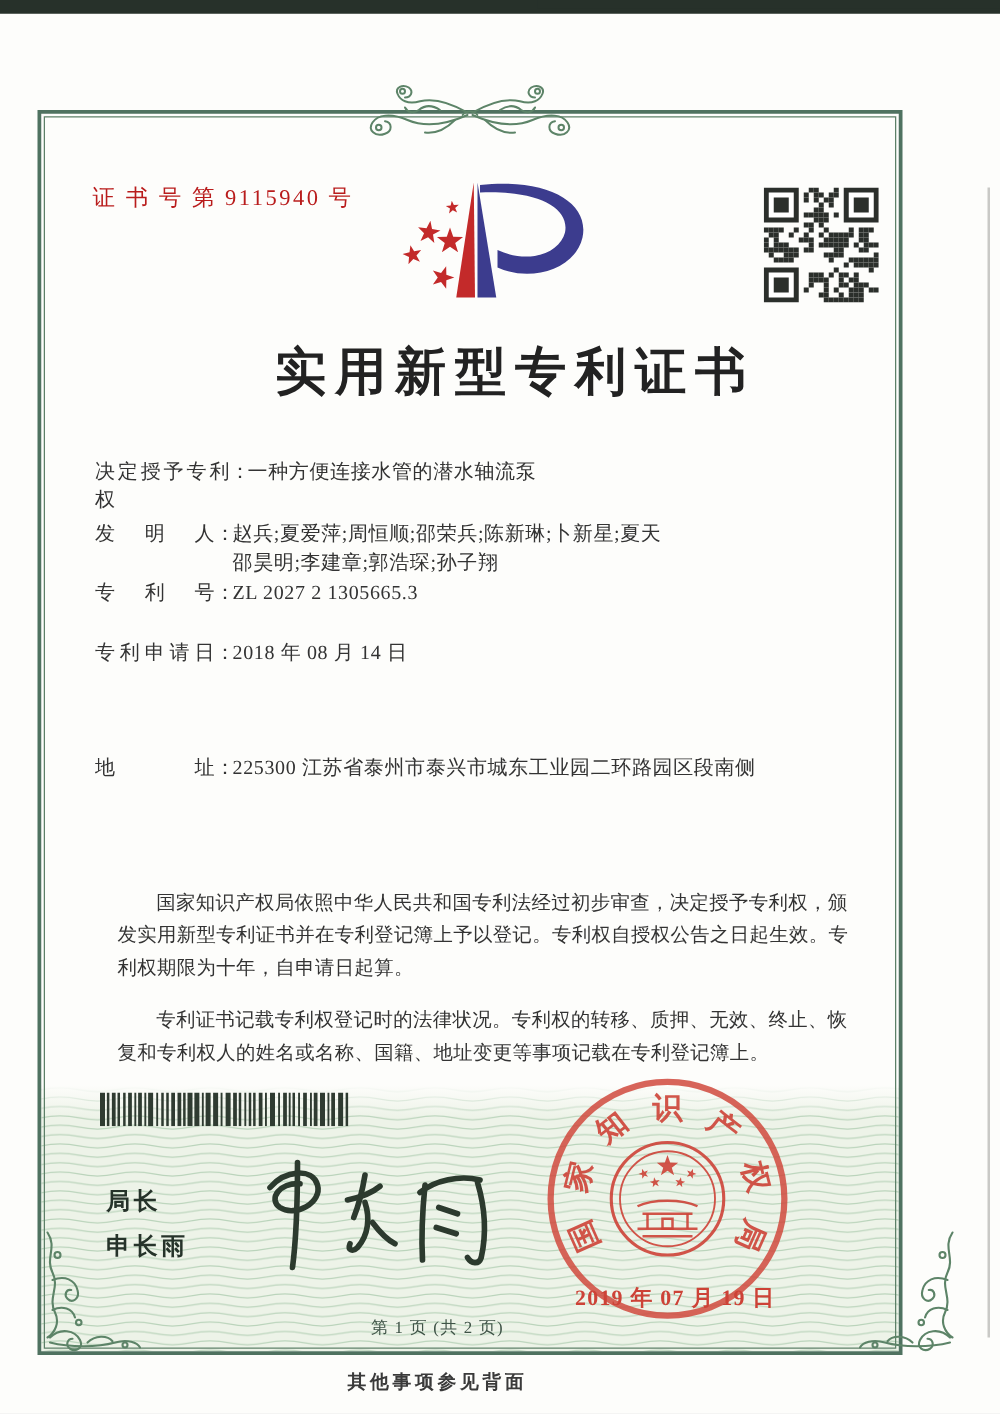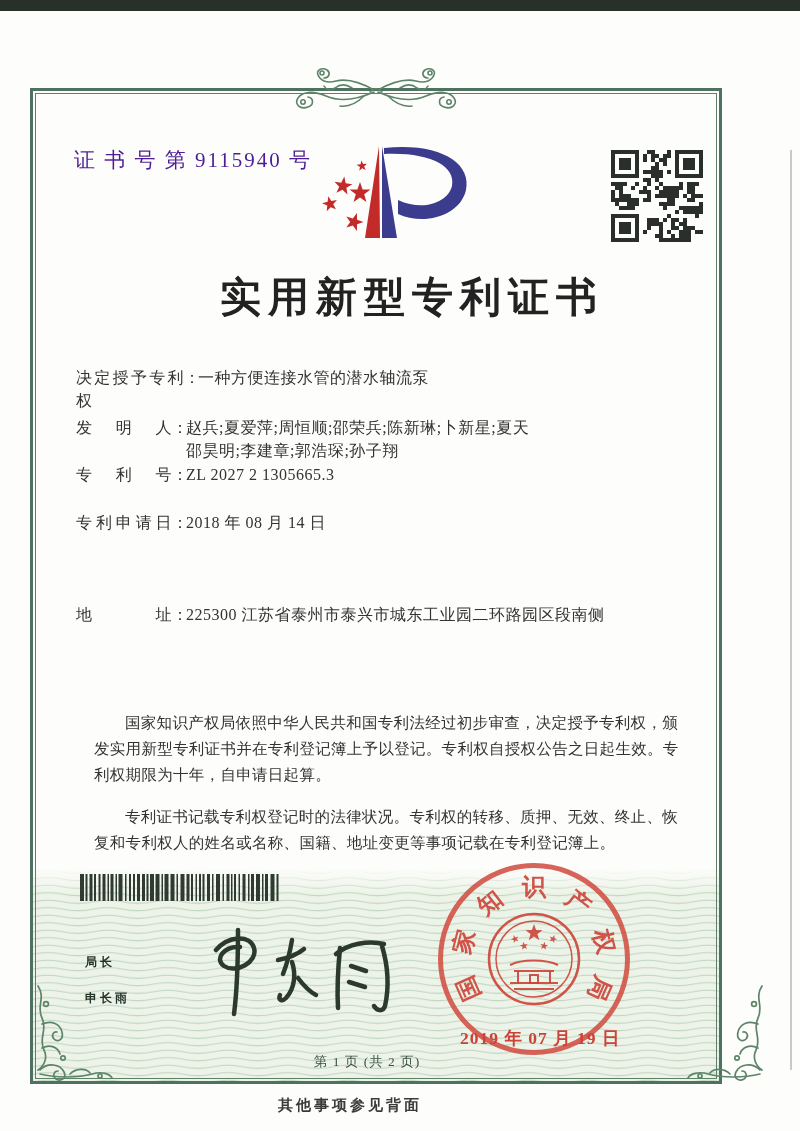--- a/index.html
+++ b/index.html
@@ -10,21 +10,21 @@
   }
   .scan-top-band{position:absolute;left:0;top:0;width:800px;height:11px;background:#27312a;}
   .scan-top-band2{position:absolute;left:430px;top:0;width:370px;height:7px;background:#27312a;}
   .scan-right-edge{position:absolute;right:8px;top:150px;width:2px;height:920px;background:#c9c9c6;}
 
   .frame{position:absolute;left:30px;top:88px;width:692px;height:996px;border:3px solid #4f7260;box-sizing:border-box;}
   .frame-inner{position:absolute;left:2px;top:2px;right:2px;bottom:2px;border:1px solid #5d8068;}
 
   .top-ornament{position:absolute;left:256px;top:66px;width:240px;height:48px;}
 
-  .cert-no{position:absolute;left:74px;top:146px;font-size:21px;letter-spacing:2px;color:#4c1d95;}
+  .cert-no{position:absolute;left:74px;top:146px;font-size:18px;letter-spacing:2px;color:#b91c1c;}
 
   .logo{position:absolute;left:300px;top:136px;width:205px;height:125px;}
   .qr{position:absolute;left:611px;top:150px;width:92px;height:92px;}
 
   .title{position:absolute;left:30px;top:270px;width:764px;text-align:center;
     font-size:41px;font-weight:bold;letter-spacing:7px;color:#222;}
 
   .field-row{position:absolute;left:76px;width:640px;font-size:16px;line-height:23px;color:#333;letter-spacing:.5px;}
   .field-row .lbl{display:inline-block;width:96px;text-align:justify;text-align-last:justify;vertical-align:top;}
   .field-row .colon{display:inline-block;width:14px;vertical-align:top;}
@@ -34,32 +34,32 @@
   .grant-no-pair .lbl2{letter-spacing:1px;}
 
   .paragraphs{position:absolute;left:78px;top:694px;width:624px;font-size:15.5px;line-height:26px;color:#333;letter-spacing:.3px;}
   .paragraphs p{margin:16px;text-indent:2em;}
 
   .green-band{position:absolute;left:33px;top:868px;width:686px;height:213px;}
   .green-band svg{display:block;}
 
   .barcode{position:absolute;left:80px;top:874px;width:203px;height:27px;}
 
-  .director{position:absolute;left:85px;top:944px;font-size:12px;font-weight:bold;color:#26332a;line-height:36px;letter-spacing:3px;}
+  .director{position:absolute;left:85px;top:944px;font-size:19px;font-weight:bold;color:#26332a;line-height:36px;letter-spacing:3px;}
   .signature{position:absolute;left:188px;top:916px;width:215px;height:105px;}
 
   .seal{position:absolute;left:438px;top:863px;width:192px;height:192px;border-radius:50%;
     border:5px solid rgba(208,73,61,.85);box-sizing:border-box;}
   .seal-char{position:absolute;left:50%;top:50%;width:26px;height:26px;margin:-13px 0 0 -13px;
     font-size:24px;font-weight:bold;color:rgba(205,66,55,.9);text-align:center;line-height:26px;
     font-family:"Liberation Serif","DejaVu Serif",serif;}
   .emblem{position:absolute;left:50%;top:50%;width:96px;height:100px;margin:-50px 0 0 -48px;}
   .seal-date{position:absolute;left:460px;top:1026px;font-size:17.5px;font-weight:bold;color:#cd4237;letter-spacing:1px;}
 
-  .page-info{position:absolute;left:30px;top:1053px;width:640px;text-align:center;font-size:13.5px;color:#3f5347;letter-spacing:1px;padding-left:17px;}
+  .page-info{position:absolute;left:30px;top:1053px;width:640px;text-align:center;font-size:13.5px;color:#3f5347;letter-spacing:1px;}
   .back-note{position:absolute;left:30px;top:1096px;width:640px;text-align:center;font-size:15px;color:#3a3a3a;letter-spacing:3px;font-weight:bold;}
 
   .corner-fl{position:absolute;width:86px;height:98px;}
   .corner-fl.left{left:30px;top:984px;}
   .corner-fl.right{right:30px;top:984px;transform:scaleX(-1);}
 </style>
 </head>
 <body>
 
 <div class="page">

